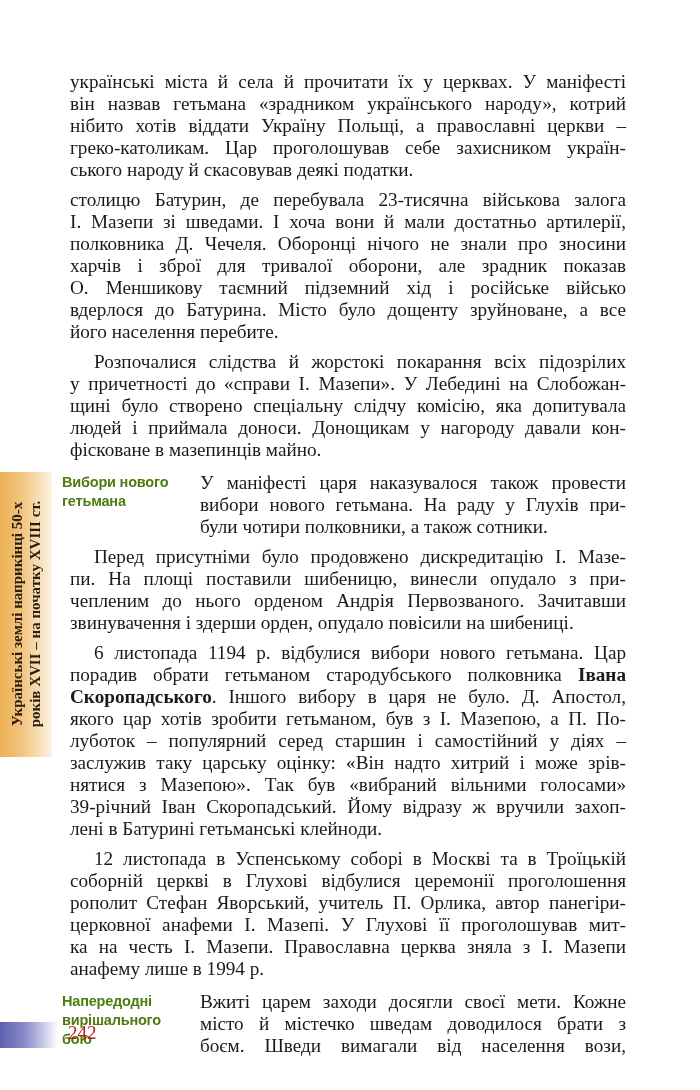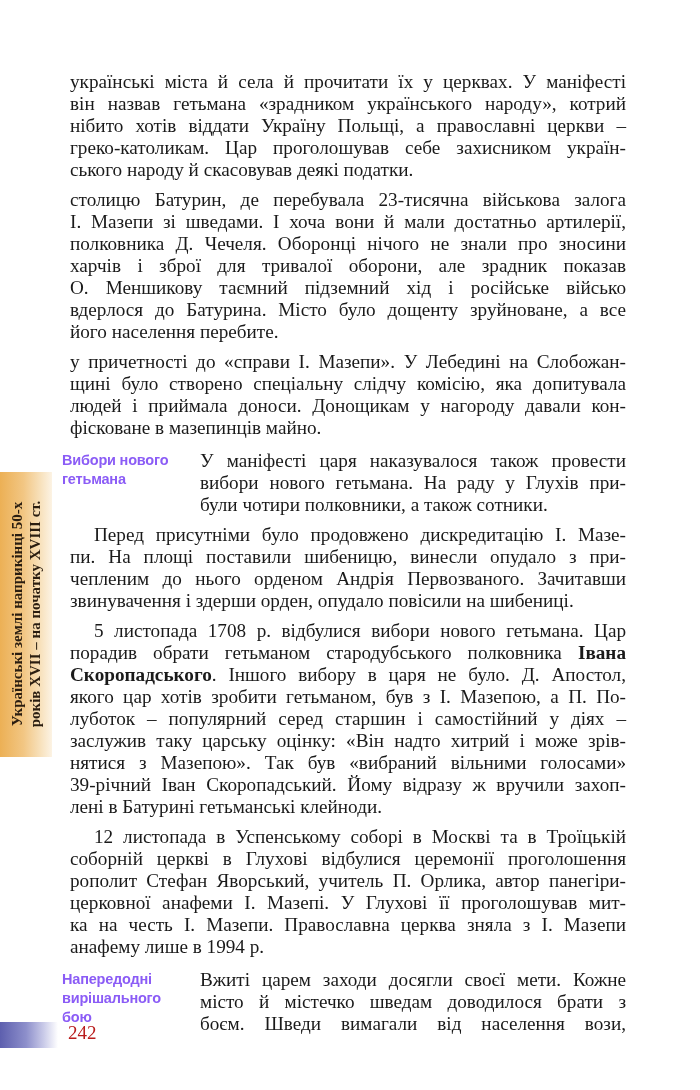--- a/index.html
+++ b/index.html
@@ -17,21 +17,21 @@
     margin: 8px; text-align: justify; text-indent: 0;
     hyphens: manual;
   }
   .line { display: block; text-align: justify; text-align-last: justify; white-space: nowrap; }
   .line.last { text-align-last: left; }
   .line.first { padding-left: 24px; }
   .note-block { position: relative; margin-top: 11px; }
   .note-block .margin-note {
     position: absolute; left: 0; top: 1px; width: 130px;
     font-family: "Liberation Sans", "DejaVu Sans", sans-serif;
-    font-size: 14.5px; line-height: 19px; font-weight: bold; color: #8b5cf6;
+    font-size: 14.5px; line-height: 19px; font-weight: bold; color: #4d7c0f;
     letter-spacing: -0.2px;
   }
   .note-block .note-text { margin-left: 138px; }
   .side-tab {
     position: absolute; left: 0; top: 472px; width: 52px; height: 285px;
     background: linear-gradient(to right, #ecb055 0%, #f2c683 45%, #f8e3c0 80%, #fcf3e4 100%);
   }
   .side-tab-text {
     position: absolute; left: 26px; top: 142px;
     transform: translate(-50%, -50%) rotate(-90deg);
@@ -74,20 +74,21 @@
     <span class="line">столицю Батурин, де перебувала 23-тисячна військова залога</span>
     <span class="line">І. Мазепи зі шведами. І хоча вони й мали достатньо артилерії,</span>
     <span class="line">полковника Д. Чечеля. Оборонці нічого не знали про зносини</span>
     <span class="line">харчів і зброї для тривалої оборони, але зрадник показав</span>
     <span class="line">О. Меншикову таємний підземний хід і російське військо</span>
     <span class="line">вдерлося до Батурина. Місто було дощенту зруйноване, а все</span>
     <span class="line last">його населення перебите.</span>
   </p>
 
   <p class="p">
+    <span class="line first">Розпочалися слідства й жорстокі покарання всіх підозрілих</span>
     <span class="line">у причетності до «справи І. Мазепи». У Лебедині на Слобожан-</span>
     <span class="line">щині було створено спеціальну слідчу комісію, яка допитувала</span>
     <span class="line">людей і приймала доноси. Донощикам у нагороду давали кон-</span>
     <span class="line last">фісковане в мазепинців майно.</span>
   </p>
 
   <div class="note-block">
     <div class="margin-note">
       <span style="display:block">Вибори нового</span>
       <span style="display:block">гетьмана</span>
@@ -100,21 +101,21 @@
   </div>
 
   <p class="p">
     <span class="line first">Перед присутніми було продовжено дискредитацію І. Мазе-</span>
     <span class="line">пи. На площі поставили шибеницю, винесли опудало з при-</span>
     <span class="line">чепленим до нього орденом Андрія Первозваного. Зачитавши</span>
     <span class="line last">звинувачення і здерши орден, опудало повісили на шибениці.</span>
   </p>
 
   <p class="p">
-    <span class="line first">5 листопада 1708 р. відбулися вибори нового гетьмана. Цар</span>
+    <span class="line first">6 листопада 1194 р. відбулися вибори нового гетьмана. Цар</span>
     <span class="line"><span>порадив обрати гетьманом стародубського полковника </span><b class="italic-bold">Івана</b></span>
     <span class="line"><b class="italic-bold">Скоропадського</b><span>. Іншого вибору в царя не було. Д. Апостол,</span></span>
     <span class="line">якого цар хотів зробити гетьманом, був з І. Мазепою, а П. По-</span>
     <span class="line">луботок – популярний серед старшин і самостійний у діях –</span>
     <span class="line">заслужив таку царську оцінку: «Він надто хитрий і може зрів-</span>
     <span class="line">нятися з Мазепою». Так був «вибраний вільними голосами»</span>
     <span class="line">39-річний Іван Скоропадський. Йому відразу ж вручили захоп-</span>
     <span class="line last">лені в Батурині гетьманські клейноди.</span>
   </p>
 

